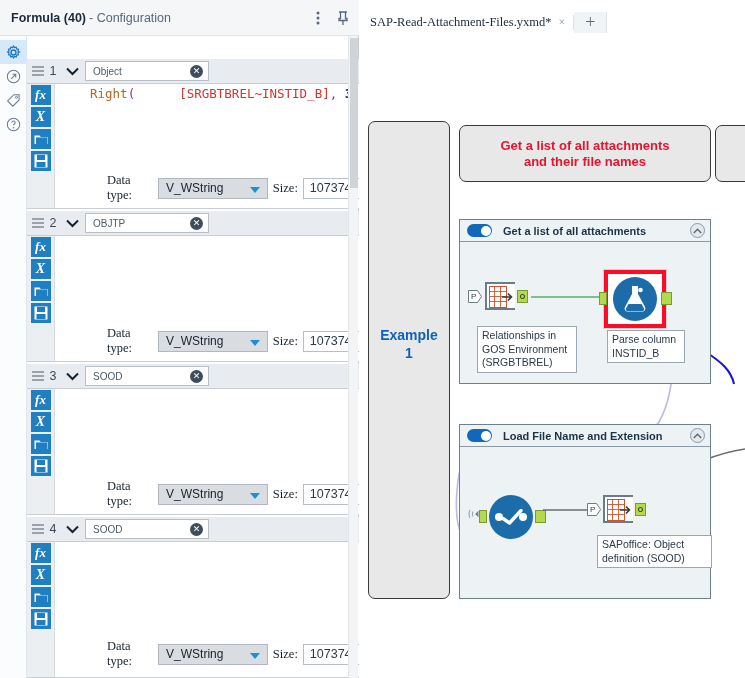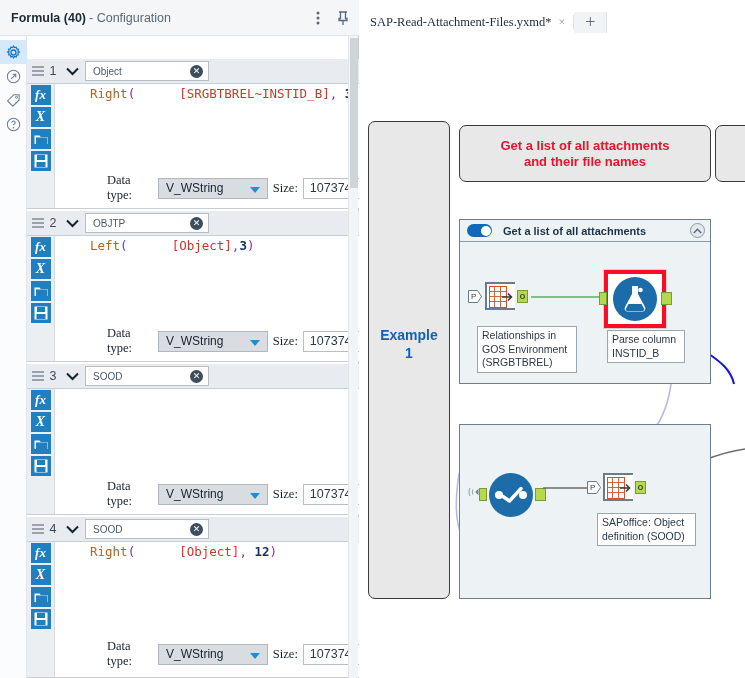--- a/index.html
+++ b/index.html
@@ -336,21 +336,20 @@
               </svg>
           </div>
           <div class="sicon">
             <svg width="14" height="14" viewBox="0 0 14 14">
                 <rect x="0.5" y="0.5" width="13" height="13" fill="#fff"></rect>
                 <rect x="3" y="1" width="8" height="5" fill="#1f7fc0"></rect>
                 <rect x="2.5" y="8" width="9" height="5" fill="#1f7fc0"></rect>
               </svg>
           </div>
         </div>
-        <div class="expr"><span class="tk-fn">Left</span><span class="tk-par">(</span><span class="tk-fld">[Object]</span><span class="tk-com">,</span><span class="tk-num">3</span><span class="tk-par">)</span></div>
         <div class="dtrow">
           <span class="dt-label">Data type:</span>
           <div class="dt-select">
             <span>V_WString</span>
             <div class="dt-arrow"></div>
           </div>
           <span class="dt-label">Size:</span>
           <div class="sz-input">
             <span>107374182</span>
           </div>
@@ -437,21 +436,20 @@
               </svg>
           </div>
           <div class="sicon">
             <svg width="14" height="14" viewBox="0 0 14 14">
                 <rect x="0.5" y="0.5" width="13" height="13" fill="#fff"></rect>
                 <rect x="3" y="1" width="8" height="5" fill="#1f7fc0"></rect>
                 <rect x="2.5" y="8" width="9" height="5" fill="#1f7fc0"></rect>
               </svg>
           </div>
         </div>
-        <div class="expr"><span class="tk-fn">Right</span><span class="tk-par">(</span><span class="tk-fld">[Object]</span><span class="tk-com">,</span><span class="tk-num"> 12</span><span class="tk-par">)</span></div>
         <div class="dtrow" style="bottom:8px;">
           <span class="dt-label">Data type:</span>
           <div class="dt-select">
             <span>V_WString</span>
             <div class="dt-arrow"></div>
           </div>
           <span class="dt-label">Size:</span>
           <div class="sz-input">
             <span>107374182</span>
           </div>
@@ -540,20 +538,31 @@
               </svg>
             </div>
             <div class="anchor-in" style="left:-5px; top:22px;"></div>
             <div class="anchor-out" style="left:57px; top:22px;"></div>
             <div class="tool-lbl" style="left:3px; top:60px; width:78px;">Parse column<br>INSTID_B</div>
           </div>
         </div>
       </div>
 
       <div class="tcontainer" style="left:100px; top:390px; width:252px; height:175px;">
+        <div class="tc-head">
+          <div class="toggle">
+              <i></i>
+            </div>
+          <span class="tc-title">Load File Name and Extension</span>
+          <div class="collapse-btn">
+            <svg width="9" height="6" viewBox="0 0 9 6">
+                <path d="M0.8 5L4.5 1.2 8.2 5" stroke="#5c6a76" stroke-width="1.4" fill="none"></path>
+              </svg>
+          </div>
+        </div>
         <div class="tc-body">
 
           <div class="tool" style="left:25px; top:48px;">
             <svg width="16" height="14" viewBox="0 0 16 14" style="position:absolute; left:-17px; top:12px;">
               <path d="M2 3 Q0 7 2 11M5 4.5 Q3.8 7 5 9.5" stroke="#9aa6b0" stroke-width="1.1" fill="none"></path>
               <path d="M8 7h5M10.5 4.5L8 7l2.5 2.5" stroke="#6b7c88" stroke-width="1.1" fill="none"></path>
             </svg>
             <div class="anchor-in" style="left:-6px; top:15px;"></div>
             <div class="circ-tool" style="position:absolute; left:4px; top:0;">
               <svg width="34" height="20" viewBox="0 0 34 20">
@@ -575,20 +584,20 @@
               <text x="3" y="9" font-size="8" font-family="Liberation Sans" fill="#2b3a49">P</text>
             </svg>
             <div class="input-tool">
               <svg width="24" height="22" viewBox="0 0 24 22" class="grid-ico">
                 <rect x="0.5" y="0.5" width="17" height="21" fill="#ffffff" stroke="#d4522a" stroke-width="1"></rect>
                 <path d="M0.5 5.5h17M0.5 10.5h17M0.5 15.5h17M5.5 0.5v21M11.5 0.5v21" stroke="#d4522a" stroke-width="0.9"></path>
                 <path d="M13 11h9M19 7.5l3.5 3.5L19 14.5" stroke="#3a3a3a" stroke-width="1.6" fill="none"></path>
               </svg>
             </div>
             <div class="anchor-out" style="left:32px; top:8px;">O</div>
-            <div class="tool-lbl" style="left:-6px; top:40px; width:99px;">SAPoffice: Object<br>definition (SOOD)</div>
+            <div class="tool-lbl" style="left:-6px; top:40px; width:115px;">SAPoffice: Object<br>definition (SOOD)</div>
           </div>
         </div>
       </div>
 
     </div>
   </div>
 </div>
 
 </body></html>

